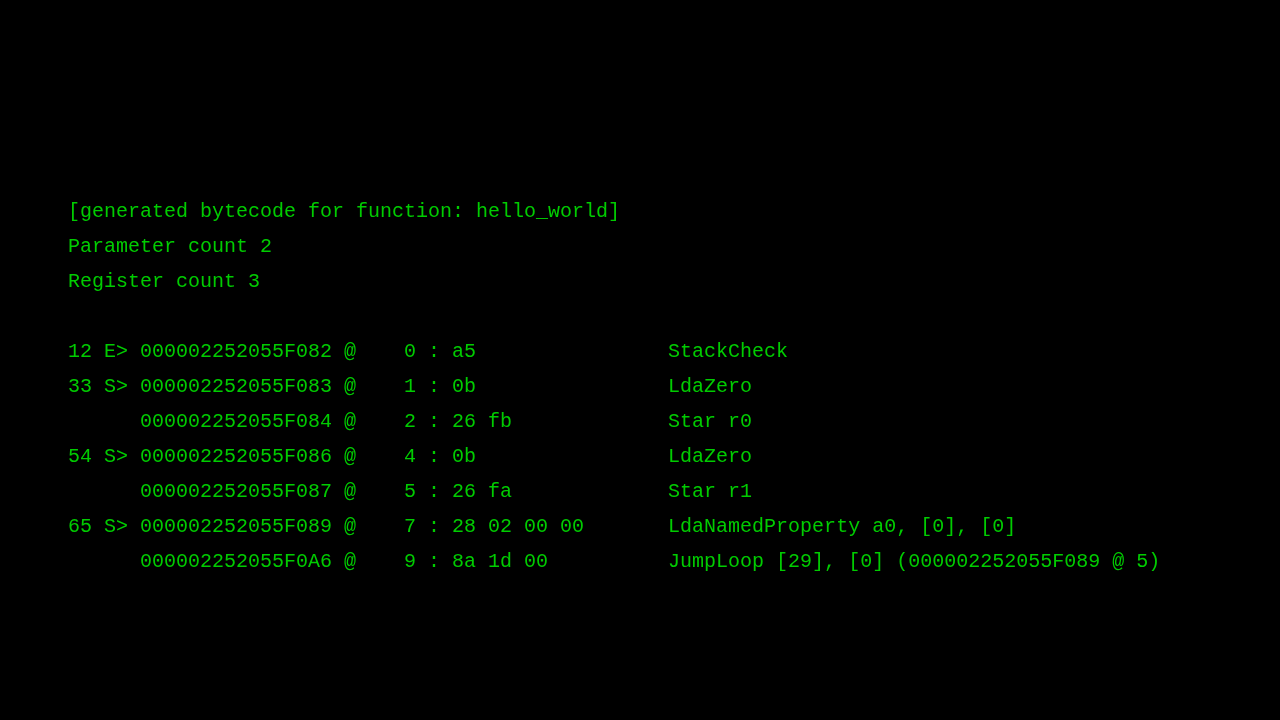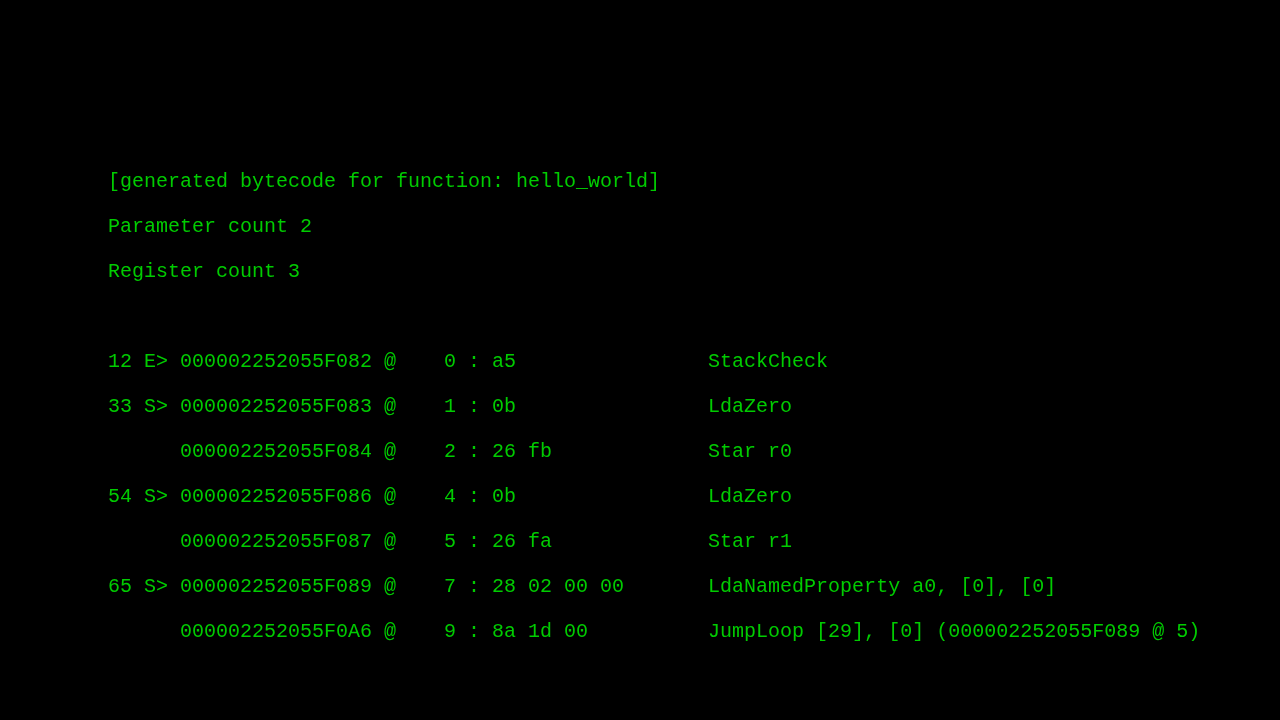--- a/index.html
+++ b/index.html
@@ -1,16 +1,16 @@
 <!DOCTYPE html>
 <html><head>
   <meta charset="utf-8">
   <style>
     * {
-      margin: 16px;
+      margin: 6px;
       padding: 0;
       box-sizing: border-box;
     }
     body {
       background-color: #000000;
       width: 1280px;
       height: 720px;
       overflow: hidden;
       display: flex;
       align-items: center;

